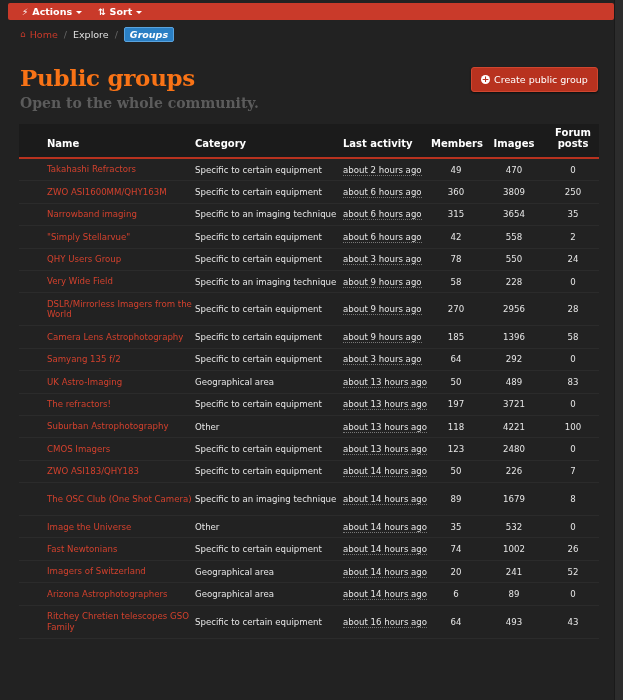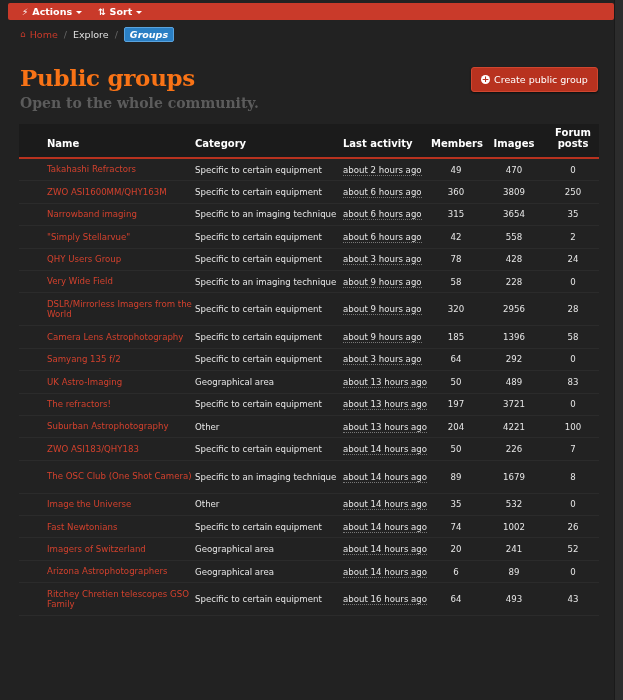--- a/index.html
+++ b/index.html
@@ -178,36 +178,36 @@
           <td class="act"><span>about 6 hours ago</span></td>
           <td class="c">42</td>
           <td class="c">558</td>
           <td class="c">2</td>
         </tr>
         <tr>
           <td class="name">QHY Users Group</td>
           <td class="cat">Specific to certain equipment</td>
           <td class="act"><span>about 3 hours ago</span></td>
           <td class="c">78</td>
-          <td class="c">428</td>
+          <td class="c">550</td>
           <td class="c">24</td>
         </tr>
         <tr>
           <td class="name">Very Wide Field</td>
           <td class="cat">Specific to an imaging technique</td>
           <td class="act"><span>about 9 hours ago</span></td>
           <td class="c">58</td>
           <td class="c">228</td>
           <td class="c">0</td>
         </tr>
         <tr class="tall">
           <td class="name">DSLR/Mirrorless Imagers from the World</td>
           <td class="cat">Specific to certain equipment</td>
           <td class="act"><span>about 9 hours ago</span></td>
-          <td class="c">320</td>
+          <td class="c">270</td>
           <td class="c">2956</td>
           <td class="c">28</td>
         </tr>
         <tr>
           <td class="name">Camera Lens Astrophotography</td>
           <td class="cat">Specific to certain equipment</td>
           <td class="act"><span>about 9 hours ago</span></td>
           <td class="c">185</td>
           <td class="c">1396</td>
           <td class="c">58</td>
@@ -233,23 +233,31 @@
           <td class="cat">Specific to certain equipment</td>
           <td class="act"><span>about 13 hours ago</span></td>
           <td class="c">197</td>
           <td class="c">3721</td>
           <td class="c">0</td>
         </tr>
         <tr>
           <td class="name">Suburban Astrophotography</td>
           <td class="cat">Other</td>
           <td class="act"><span>about 13 hours ago</span></td>
-          <td class="c">204</td>
+          <td class="c">118</td>
           <td class="c">4221</td>
           <td class="c">100</td>
+        </tr>
+        <tr>
+          <td class="name">CMOS Imagers</td>
+          <td class="cat">Specific to certain equipment</td>
+          <td class="act"><span>about 13 hours ago</span></td>
+          <td class="c">123</td>
+          <td class="c">2480</td>
+          <td class="c">0</td>
         </tr>
         <tr>
           <td class="name">ZWO ASI183/QHY183</td>
           <td class="cat">Specific to certain equipment</td>
           <td class="act"><span>about 14 hours ago</span></td>
           <td class="c">50</td>
           <td class="c">226</td>
           <td class="c">7</td>
         </tr>
         <tr class="tall">

